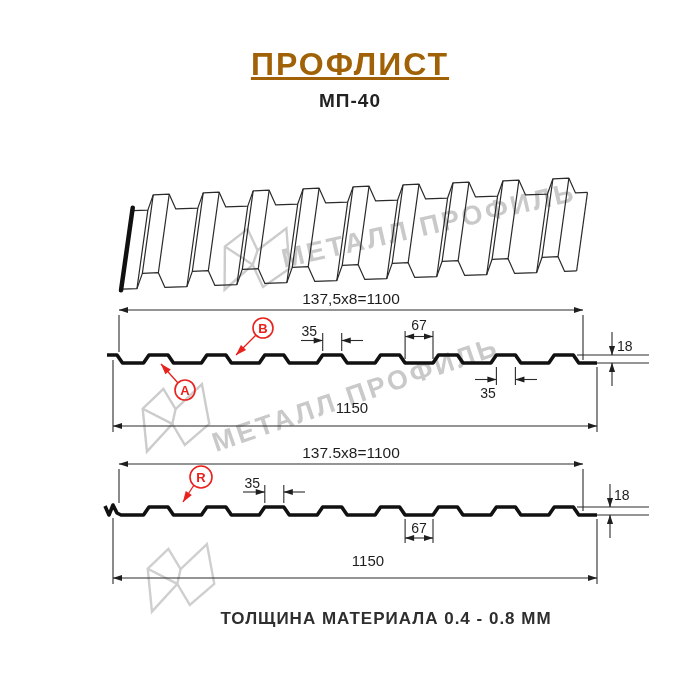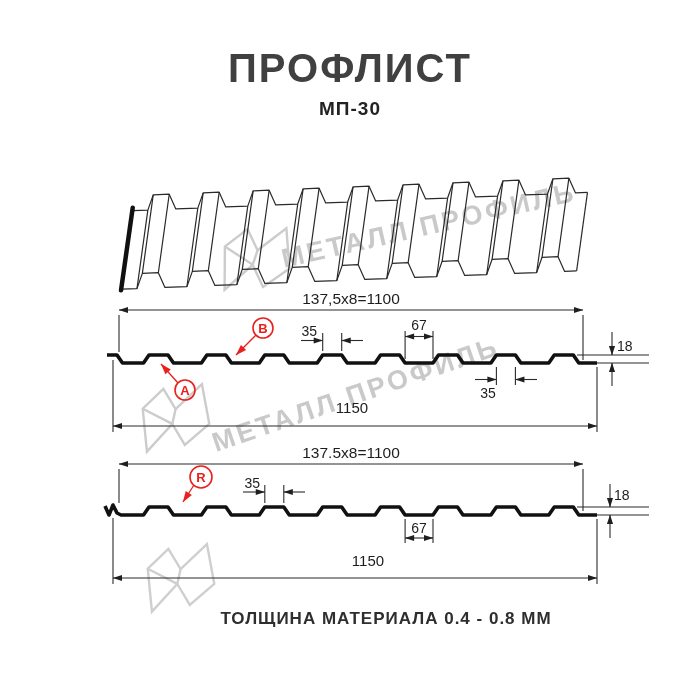--- a/index.html
+++ b/index.html
@@ -1,35 +1,35 @@
 <!DOCTYPE html>
 <html><head>
 <meta charset="utf-8">
 <style>
   html,body{margin:0;padding:0;background:#ffffff;}
   .page{position:relative;width:700px;height:700px;background:#ffffff;overflow:hidden;
         font-family:"Liberation Sans",sans-serif;}
   .hdr{position:absolute;top:48px;left:0;width:700px;text-align:center;}
-  .title{font-size:40px;font-weight:800;letter-spacing:2px;color:#404040;line-height:1;}
+  .title{font-size:32px;font-weight:800;letter-spacing:2px;color:#a16207;line-height:1;text-decoration:underline;}
   .subtitle{margin-top:10px;font-size:19px;font-weight:700;letter-spacing:1px;color:#222;}
   .footer{position:absolute;top:609px;left:0;width:700px;text-align:center;
           font-size:17px;font-weight:600;letter-spacing:1px;color:#2e2e2e;padding-left:36px;}
   svg{position:absolute;top:0;left:0;}
   .dimtxt{font-family:"Liberation Sans",sans-serif;fill:#1d1d1d;}
   .redtxt{font-family:"Liberation Sans",sans-serif;fill:#e8211d;font-weight:bold;}
   .wmtxt{font-family:"Liberation Sans",sans-serif;fill:#c9c9c9;font-weight:bold;letter-spacing:3px;}
 </style>
 </head>
 <body>
 
 <div class="page">
 
   <div class="hdr">
     <div class="title">ПРОФЛИСТ</div>
-    <div class="subtitle">МП-30</div>
+    <div class="subtitle">МП-40</div>
   </div>
 
   <svg width="700" height="700" viewBox="0 0 700 700">
     <defs>
       <marker id="mDim" markerWidth="10" markerHeight="8" refX="8.6" refY="3.5" orient="auto-start-reverse">
         <path d="M0.4,0.7 L8.8,3.5 L0.4,6.3 Z" fill="#1f1f1f"></path>
       </marker>
       <marker id="mRed" markerWidth="10" markerHeight="8" refX="8.6" refY="3.5" orient="auto-start-reverse">
         <path d="M0.4,0.7 L8.8,3.5 L0.4,6.3 Z" fill="#e8211d"></path>
       </marker>

